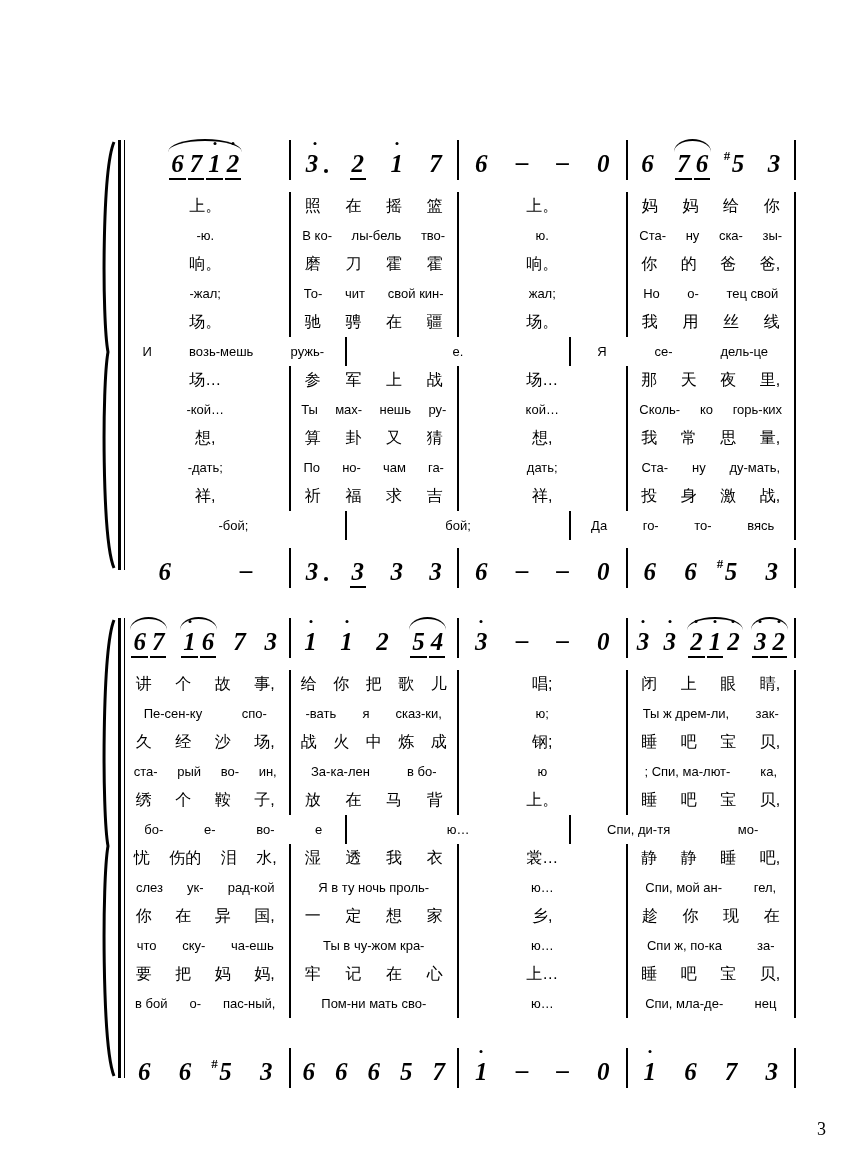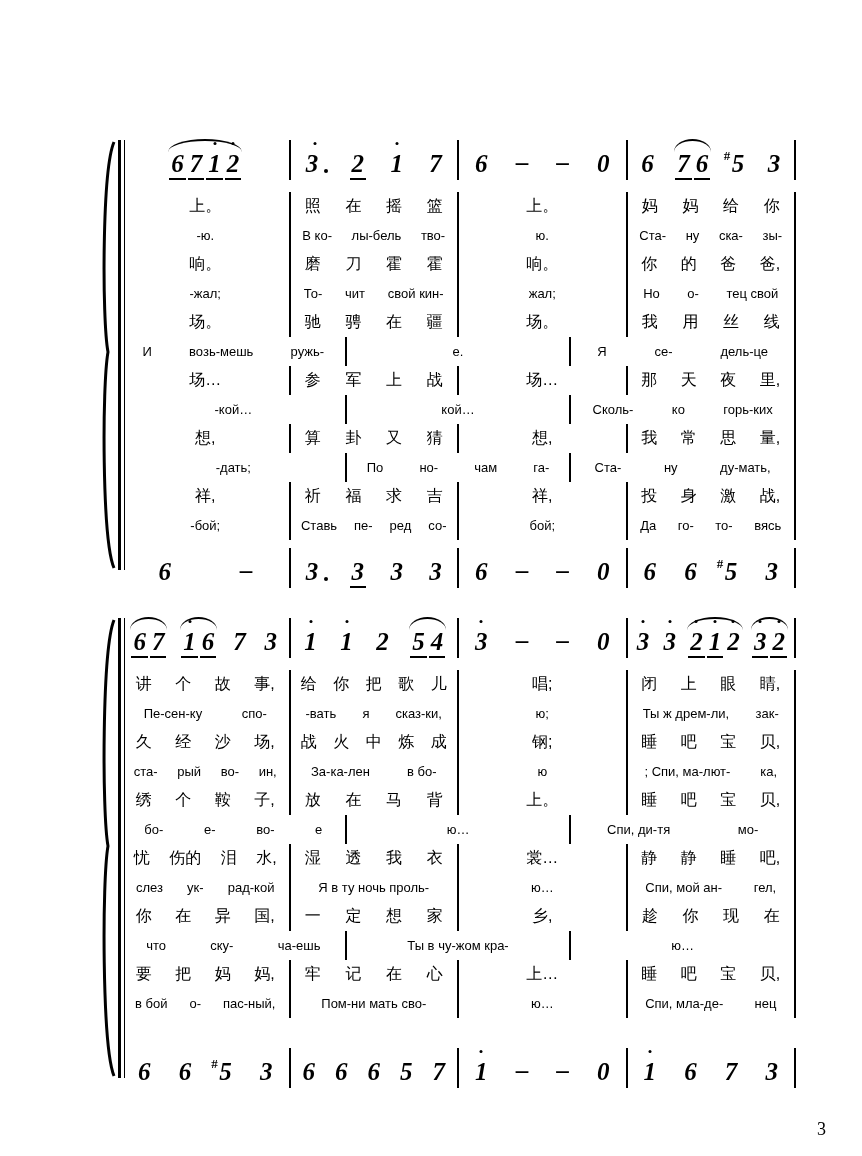--- a/index.html
+++ b/index.html
@@ -312,20 +312,26 @@
           <span class="ltext cn">夜</span>
           <span class="ltext cn">里,</span>
         </div>
       </div>
 
       <div class="lyricline">
         <div class="lcell">
             <span class="ltext ru">-кой…</span>
           </div>
         <div class="lcell">
+          <span class="ltext ru">Ты</span>
+          <span class="ltext ru">мах-</span>
+          <span class="ltext ru">нешь</span>
+          <span class="ltext ru">ру-</span>
+        </div>
+        <div class="lcell">
             <span class="ltext ru">кой…</span>
           </div>
         <div class="lcell">
           <span class="ltext ru">Сколь-</span>
           <span class="ltext ru">ко</span>
           <span class="ltext ru">горь-ких</span>
         </div>
       </div>
 
       <div class="lyricline">
@@ -353,20 +359,23 @@
         <div class="lcell">
             <span class="ltext ru">-дать;</span>
           </div>
         <div class="lcell">
           <span class="ltext ru">По</span>
           <span class="ltext ru">но-</span>
           <span class="ltext ru">чам</span>
           <span class="ltext ru">га-</span>
         </div>
         <div class="lcell">
+            <span class="ltext ru">дать;</span>
+          </div>
+        <div class="lcell">
           <span class="ltext ru">Ста-</span>
           <span class="ltext ru">ну</span>
           <span class="ltext ru">ду-мать,</span>
         </div>
       </div>
 
       <div class="lyricline">
         <div class="lcell">
             <span class="ltext cn">祥,</span>
           </div>
@@ -384,26 +393,20 @@
           <span class="ltext cn">身</span>
           <span class="ltext cn">激</span>
           <span class="ltext cn">战,</span>
         </div>
       </div>
 
       <div class="lyricline">
         <div class="lcell">
             <span class="ltext ru">-бой;</span>
           </div>
-        <div class="lcell">
-          <span class="ltext ru">Ставь</span>
-          <span class="ltext ru">пе-</span>
-          <span class="ltext ru">ред</span>
-          <span class="ltext ru">со-</span>
-        </div>
         <div class="lcell">
             <span class="ltext ru">бой;</span>
           </div>
         <div class="lcell">
           <span class="ltext ru">Да</span>
           <span class="ltext ru">го-</span>
           <span class="ltext ru">то-</span>
           <span class="ltext ru">вясь</span>
         </div>
       </div>
@@ -697,20 +700,24 @@
           <span class="ltext ru">что</span>
           <span class="ltext ru">ску-</span>
           <span class="ltext ru">ча-ешь</span>
         </div>
         <div class="lcell">
           <span class="ltext ru">Ты в чу-жом кра-</span>
         </div>
         <div class="lcell">
             <span class="ltext ru">ю…</span>
           </div>
+        <div class="lcell">
+          <span class="ltext ru">Спи ж, по-ка</span>
+          <span class="ltext ru">за-</span>
+        </div>
       </div>
 
       <div class="lyricline">
         <div class="lcell">
           <span class="ltext cn">要</span>
           <span class="ltext cn">把</span>
           <span class="ltext cn">妈</span>
           <span class="ltext cn">妈,</span>
         </div>
         <div class="lcell">

